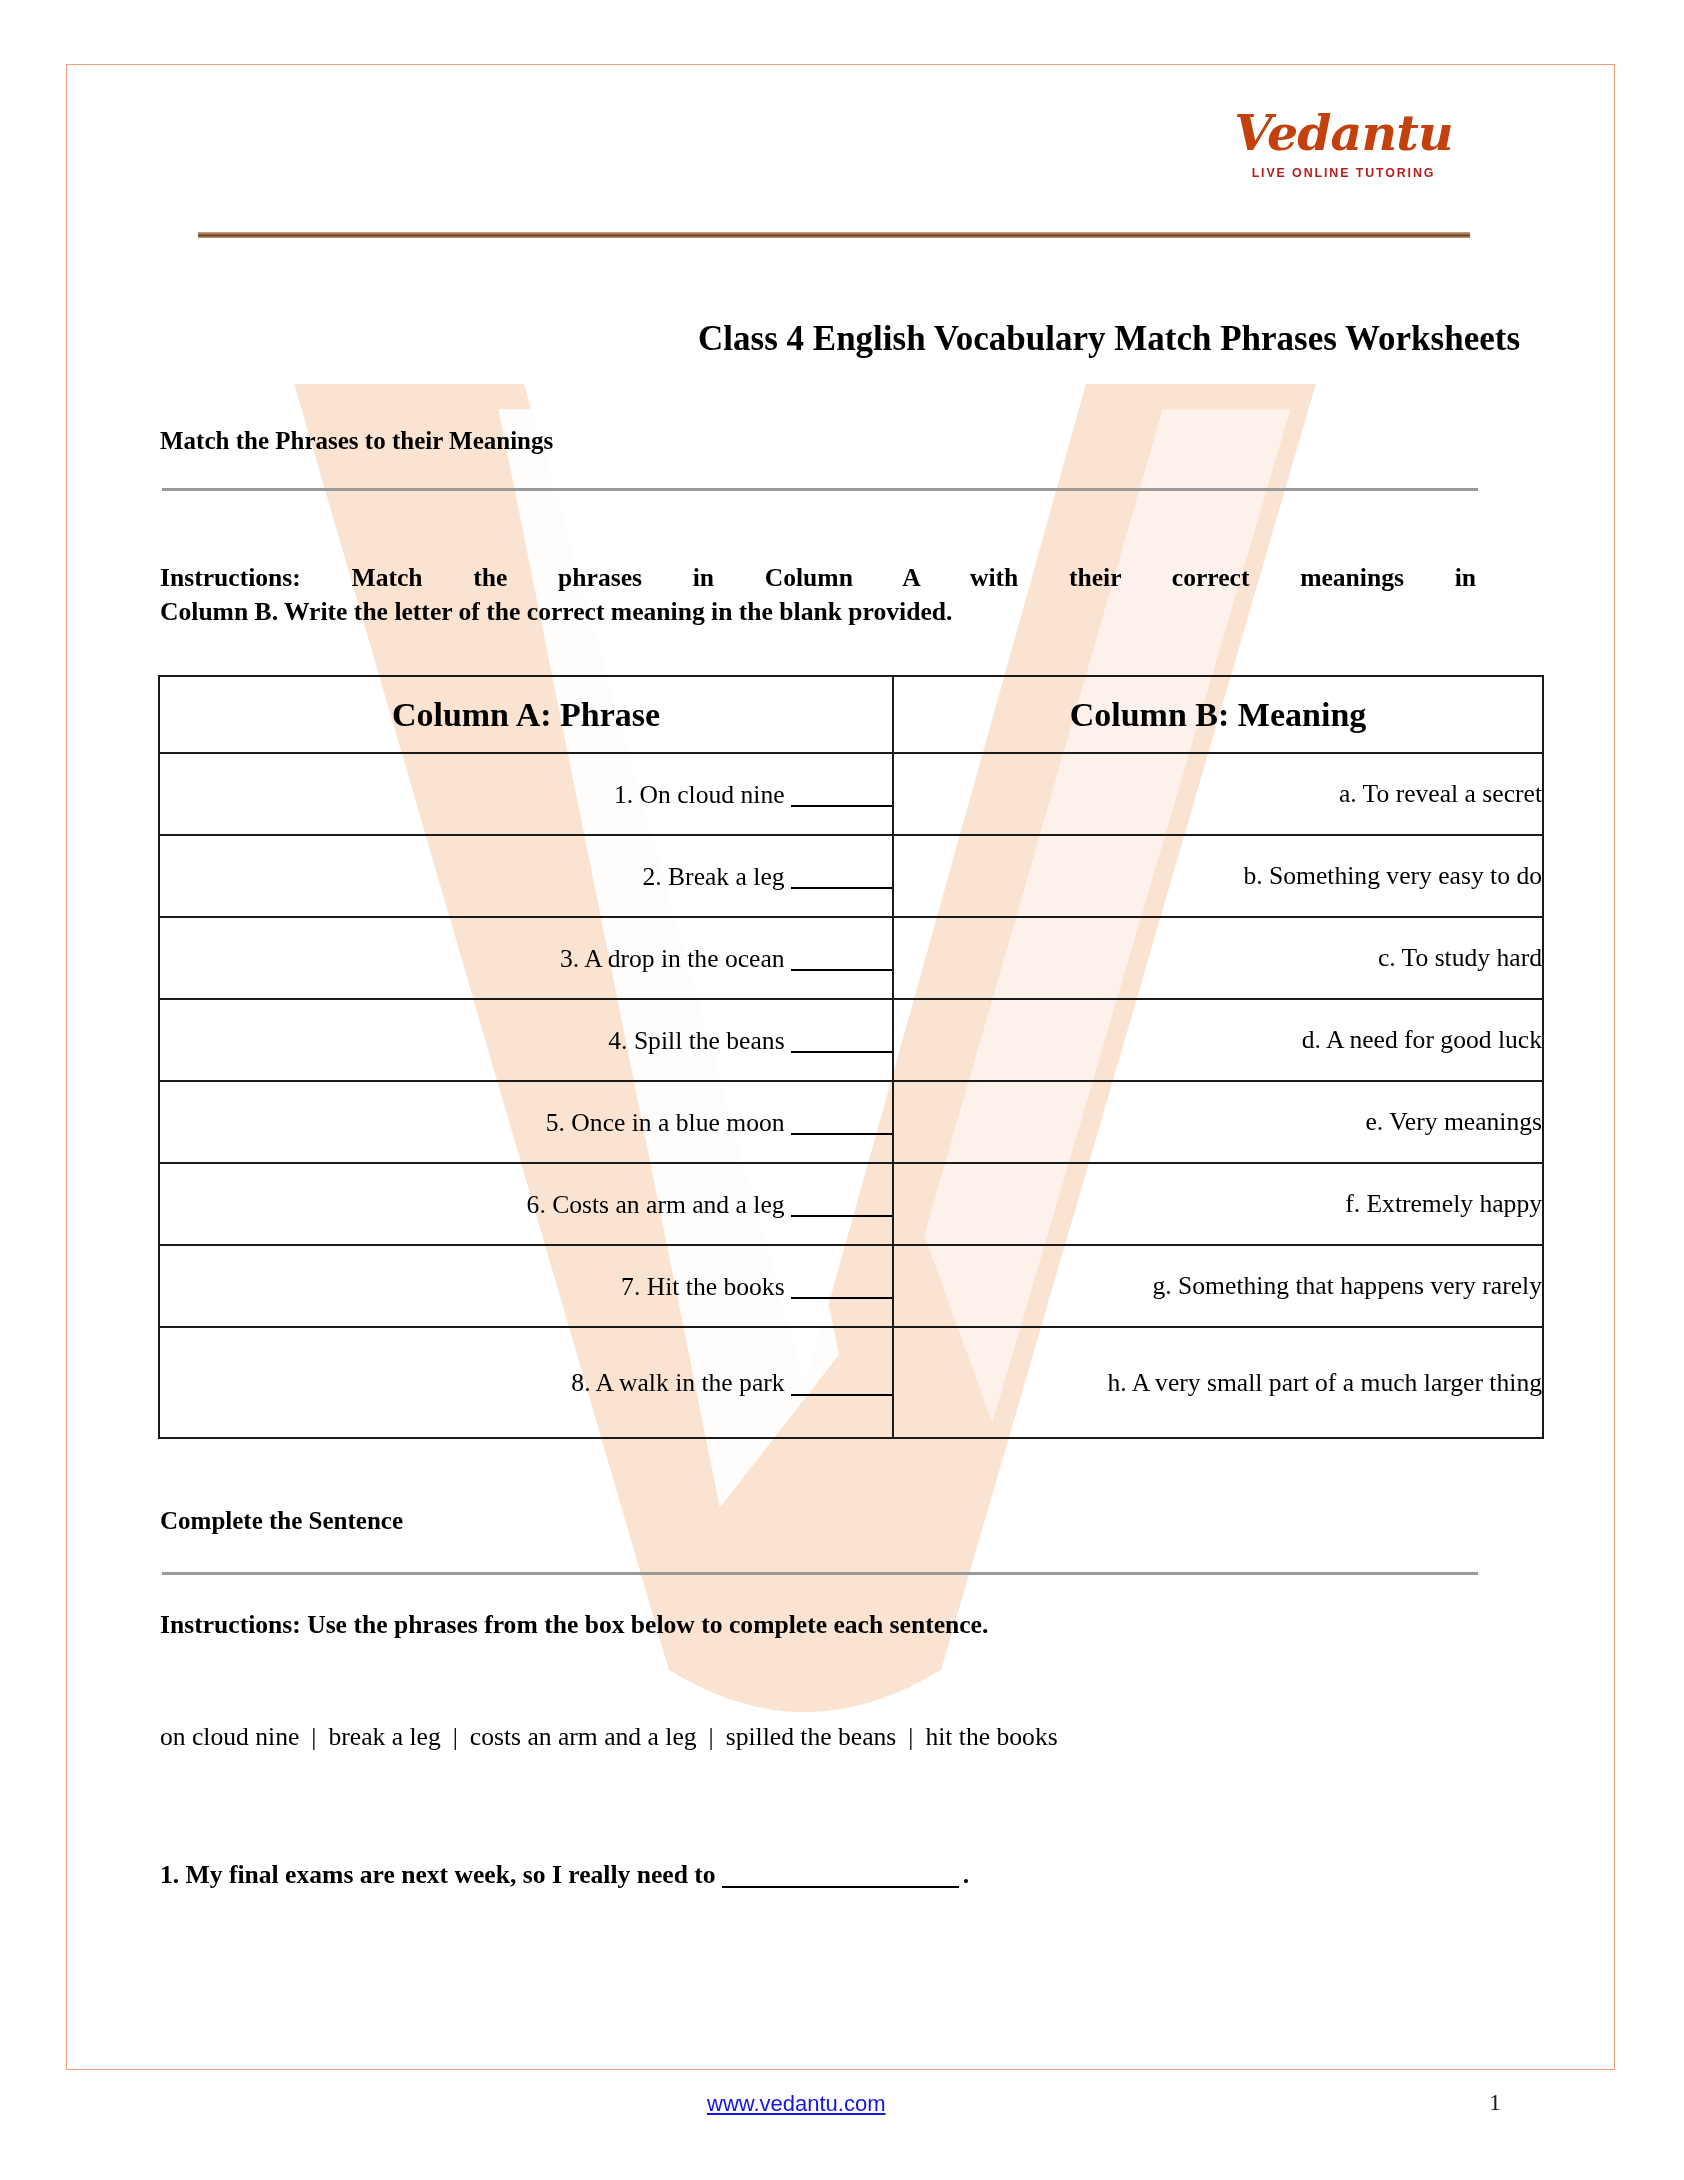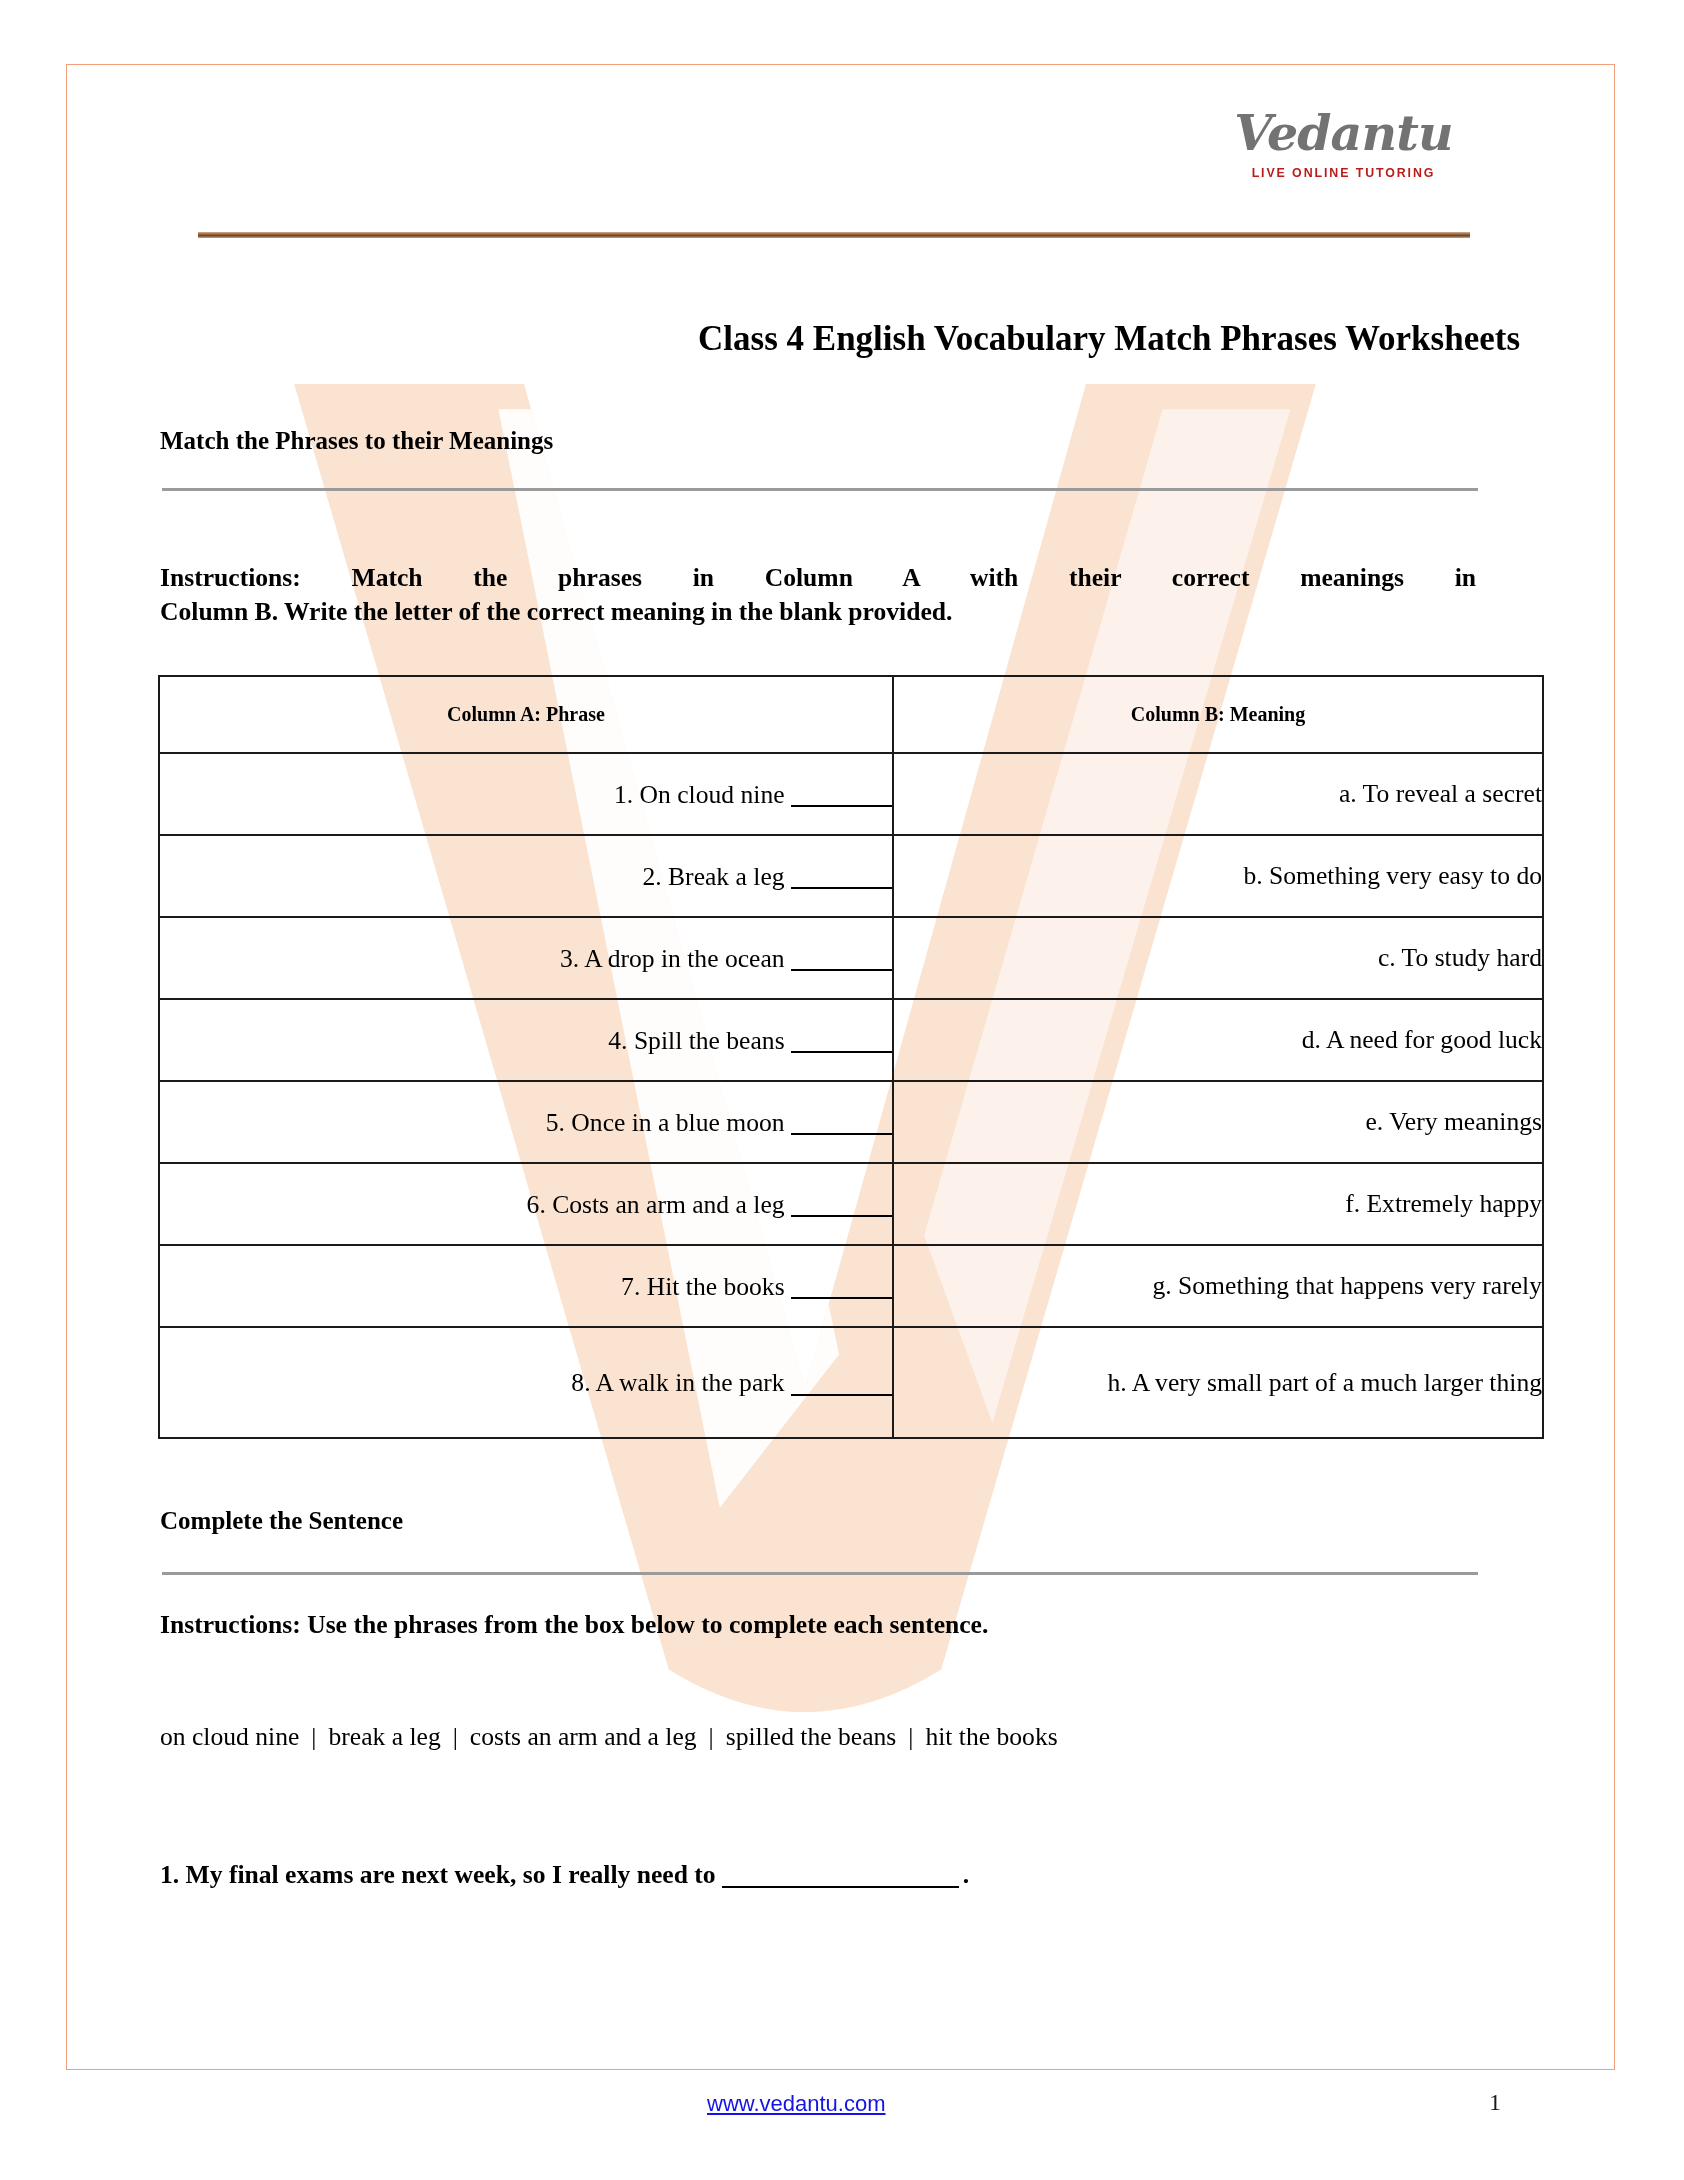--- a/index.html
+++ b/index.html
@@ -55,21 +55,21 @@
     left: 1220px;
     top: 109px;
     width: 247px;
     text-align: center;
   }
   #logo-word {
     font-family: "DejaVu Serif", serif;
     font-style: italic;
     font-weight: bold;
     font-size: 49px;
-    color: #737373;
+    color: #c2410c;
     letter-spacing: -0.9px;
     line-height: 1;
     white-space: nowrap;
   }
   #logo-tag {
     margin-top: 7.7px;
     font-family: "Liberation Sans", sans-serif;
     font-size: 12.4px;
     font-weight: bold;
     letter-spacing: 1.9px;
@@ -158,21 +158,21 @@
     padding: 0;
     vertical-align: middle;
     background: transparent;
   }
   #match-table col.c-a { width: 734px; }
   #match-table col.c-b { width: 650px; }
 
   #match-table th {
     height: 75px;
     text-align: center;
-    font-size: 20px;
+    font-size: 34px;
     font-weight: bold;
   }
   #match-table td {
     height: 80px;
     font-size: 25.6px;
     font-weight: normal;
   }
   .cell-pad { padding: 0 13.6px; text-align: right; }
   .cell-pad-tall { padding: 12px 13.6px; line-height: 1.32; text-align: right; }
   .blank {

